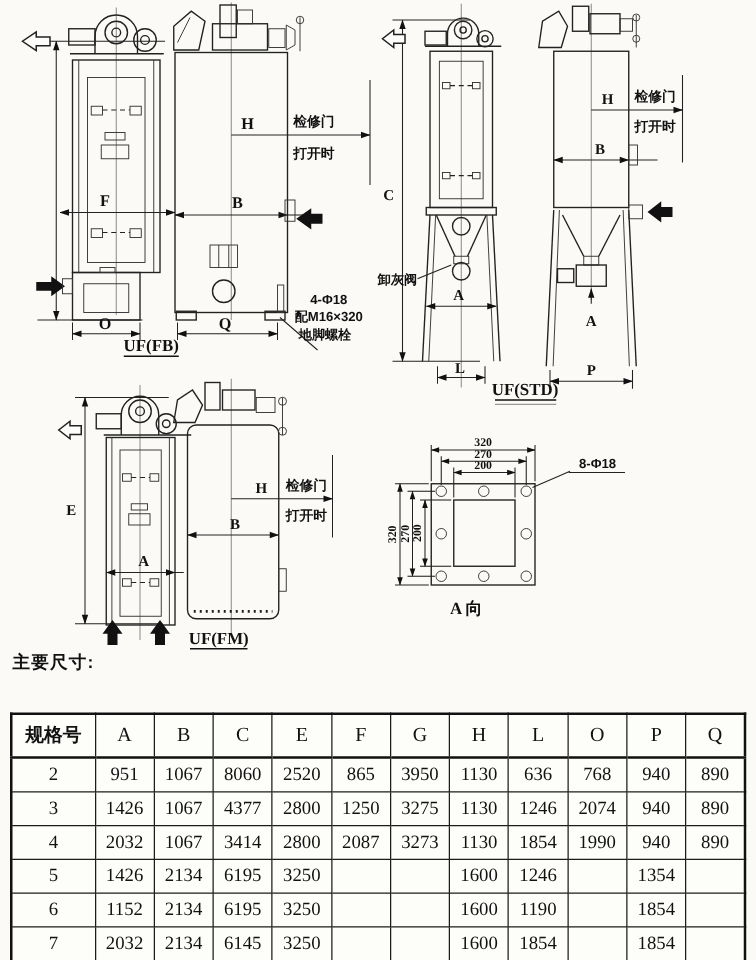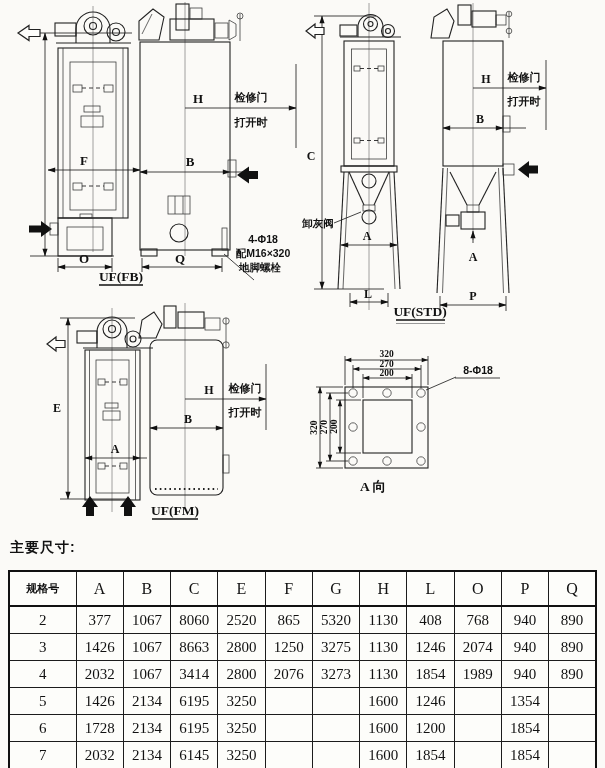--- a/index.html
+++ b/index.html
@@ -18,29 +18,29 @@
   .hollow{fill:#fdfdfb;stroke:#222;stroke-width:1.2;}
   text{fill:#111;text-anchor:middle;}
   .dimletter{font-family:"Liberation Serif",serif;font-weight:bold;font-size:13px;}
   .dimletter-sm{font-family:"Liberation Serif",serif;font-weight:bold;font-size:12px;}
   .cn{font-family:"Liberation Sans",sans-serif;font-weight:bold;font-size:11px;}
   .cn-sm{font-family:"Liberation Sans",sans-serif;font-weight:bold;font-size:10.5px;}
   .num{font-family:"Liberation Serif",serif;font-weight:bold;font-size:9.5px;}
   .dtitle{font-family:"Liberation Serif",serif;font-weight:bold;font-size:13.5px;}
   
   #section-title{position:absolute;left:10px;top:521px;font-size:14px;
-       font-weight:bold;color:#111;letter-spacing:1px;margin-top:18px;}
+       font-weight:bold;color:#111;letter-spacing:1px;}
   
   #dims-table{position:absolute;left:8px;top:570px;width:589px;
        border-collapse:collapse;table-layout:fixed;background:#fdfdfa;
        border:2px solid #111;}
   #dims-table th,#dims-table td{border:1px solid #1c1c1c;text-align:center;
        padding:0;font-family:"Liberation Serif",serif;color:#111;}
   #dims-table th{height:33px;font-size:16px;font-weight:normal;border-bottom:2px solid #111;}
-  #dims-table th.spec{font-size:11px;font-weight:600;font-family:Liberation Serif, serif;}
+  #dims-table th.spec{font-size:15px;font-weight:600;font-family:Liberation Serif, serif;}
   #dims-table td{height:26px;font-size:15px;}
   col.c0{width:67px;}
 </style>
 </head>
 <body>
 
 <svg class="abs" style="left:0;top:0" width="310" height="300" viewBox="0 0 310 300">
   <defs>
     <marker id="mFB" viewBox="0 0 10 10" refX="9.5" refY="5" markerWidth="8" markerHeight="8" orient="auto-start-reverse" markerUnits="userSpaceOnUse">
       <path d="M0.5,1.8 L10,5 L0.5,8.2 Z" fill="#111"></path>
@@ -369,84 +369,84 @@
       <th>H</th>
       <th>L</th>
       <th>O</th>
       <th>P</th>
       <th>Q</th>
     </tr>
   </thead>
   <tbody>
     <tr>
       <td>2</td>
-      <td>377</td>
+      <td>951</td>
       <td>1067</td>
       <td>8060</td>
       <td>2520</td>
       <td>865</td>
-      <td>5320</td>
+      <td>3950</td>
       <td>1130</td>
-      <td>408</td>
+      <td>636</td>
       <td>768</td>
       <td>940</td>
       <td>890</td>
     </tr>
     <tr>
       <td>3</td>
       <td>1426</td>
       <td>1067</td>
-      <td>8663</td>
+      <td>4377</td>
       <td>2800</td>
       <td>1250</td>
       <td>3275</td>
       <td>1130</td>
       <td>1246</td>
       <td>2074</td>
       <td>940</td>
       <td>890</td>
     </tr>
     <tr>
       <td>4</td>
       <td>2032</td>
       <td>1067</td>
       <td>3414</td>
       <td>2800</td>
-      <td>2076</td>
+      <td>2087</td>
       <td>3273</td>
       <td>1130</td>
       <td>1854</td>
-      <td>1989</td>
+      <td>1990</td>
       <td>940</td>
       <td>890</td>
     </tr>
     <tr>
       <td>5</td>
       <td>1426</td>
       <td>2134</td>
       <td>6195</td>
       <td>3250</td>
       <td></td>
       <td></td>
       <td>1600</td>
       <td>1246</td>
       <td></td>
       <td>1354</td>
       <td></td>
     </tr>
     <tr>
       <td>6</td>
-      <td>1728</td>
+      <td>1152</td>
       <td>2134</td>
       <td>6195</td>
       <td>3250</td>
       <td></td>
       <td></td>
       <td>1600</td>
-      <td>1200</td>
+      <td>1190</td>
       <td></td>
       <td>1854</td>
       <td></td>
     </tr>
     <tr>
       <td>7</td>
       <td>2032</td>
       <td>2134</td>
       <td>6145</td>
       <td>3250</td>

